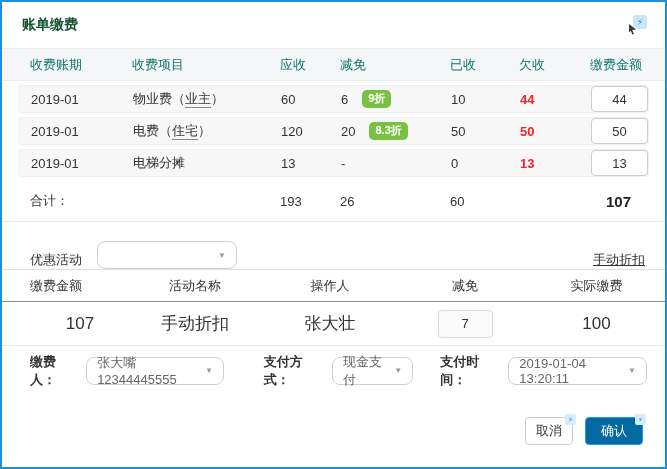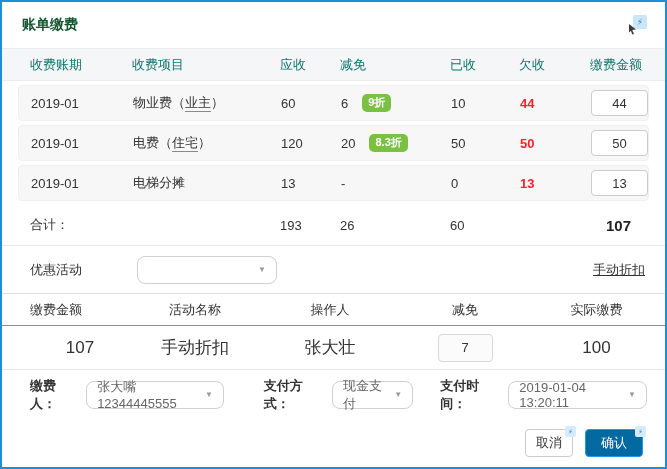--- a/index.html
+++ b/index.html
@@ -15,31 +15,31 @@
   .titlebar .spacer { flex:1; }
   .marker { position:relative; width:18px; height:20px; }
   .marker .chip { position:absolute; top:0; right:0; width:14px; height:14px; background:#cbe6f8; border-radius:2px; display:flex; align-items:center; justify-content:center; }
   .marker .bolt { color:#1e88d2; font-size:9px; line-height:1; }
   .marker svg { position:absolute; left:0; bottom:0; }
 
   
   .grid1 { display:grid; grid-template-columns:102px 148px 60px 110px 69px 71px 1fr; align-items:center; }
   .thead1 { height:33px; background:#f5f6f7; border-top:1px solid #ececec; border-bottom:1px solid #ececec; padding-left:28px; font-size:13px; color:#0f766e; }
   .rows1 { padding:4px 0 0; }
-  .row1 { height:36px; margin:0 16px 4px; background:#f7f7f7; border:1px solid #f0f0f0; border-radius:4px; padding-left:12px; font-size:13px; color:#333; }
+  .row1 { height:28px; margin:0 16px 4px; background:#f7f7f7; border:1px solid #f0f0f0; border-radius:4px; padding-left:12px; font-size:13px; color:#333; }
   .cell-item .ul { border-bottom:1px solid #8a8a8a; padding-bottom:1px; }
   .cell-reduction { display:flex; align-items:center; gap:14px; }
   .badge { background:#7ac143; color:#fff; font-size:11px; font-weight:bold; padding:2px 6px; border-radius:5px; line-height:1.2; }
   .owed { color:#f5222d; font-weight:bold; }
   .amt-input { width:57px; height:26px; border:1px solid #ccc; border-radius:4px; background:#fff; text-align:center; font-size:13px; color:#333; font-family:inherit; }
   .totalrow { height:41px; padding-left:28px; border-bottom:1px solid #e9e9e9; font-size:13px; color:#333; }
   .total-amt { width:57px; text-align:center; font-weight:bold; font-size:15px; color:#222; display:inline-block; }
 
   
-  .promo { height:47px; display:flex; align-items:center; padding:0 20px 0 28px; font-size:13px; color:#333;gap:40px; }
+  .promo { height:47px; display:flex; align-items:flex-end; padding:0 20px 0 28px; font-size:13px; color:#333; }
   .selectbox { height:28px; border:1px solid #d0d0d0; border-radius:8px; background:#fff; display:flex; align-items:center; padding:0 10px; font-size:13px; color:#666; position:relative; }
   .selectbox .caret { margin-left:auto; font-size:8px; color:#999; padding-left:8px; }
   .promo .selectbox { width:140px; margin-left:15px; }
   .promo .spacer { flex:1; }
   .link { color:#333; text-decoration:underline; font-size:13px; cursor:pointer; }
 
   
   .grid2 { display:grid; grid-template-columns:100px 130px 140px 130px 1fr; align-items:center; padding-left:28px; padding-right:2px; }
   .thead2 { height:33px; border-top:1px solid #e0e0e0; border-bottom:1px solid #8c8c8c; font-size:13px; color:#333; }
   .thead2 .h { text-align:center; }

